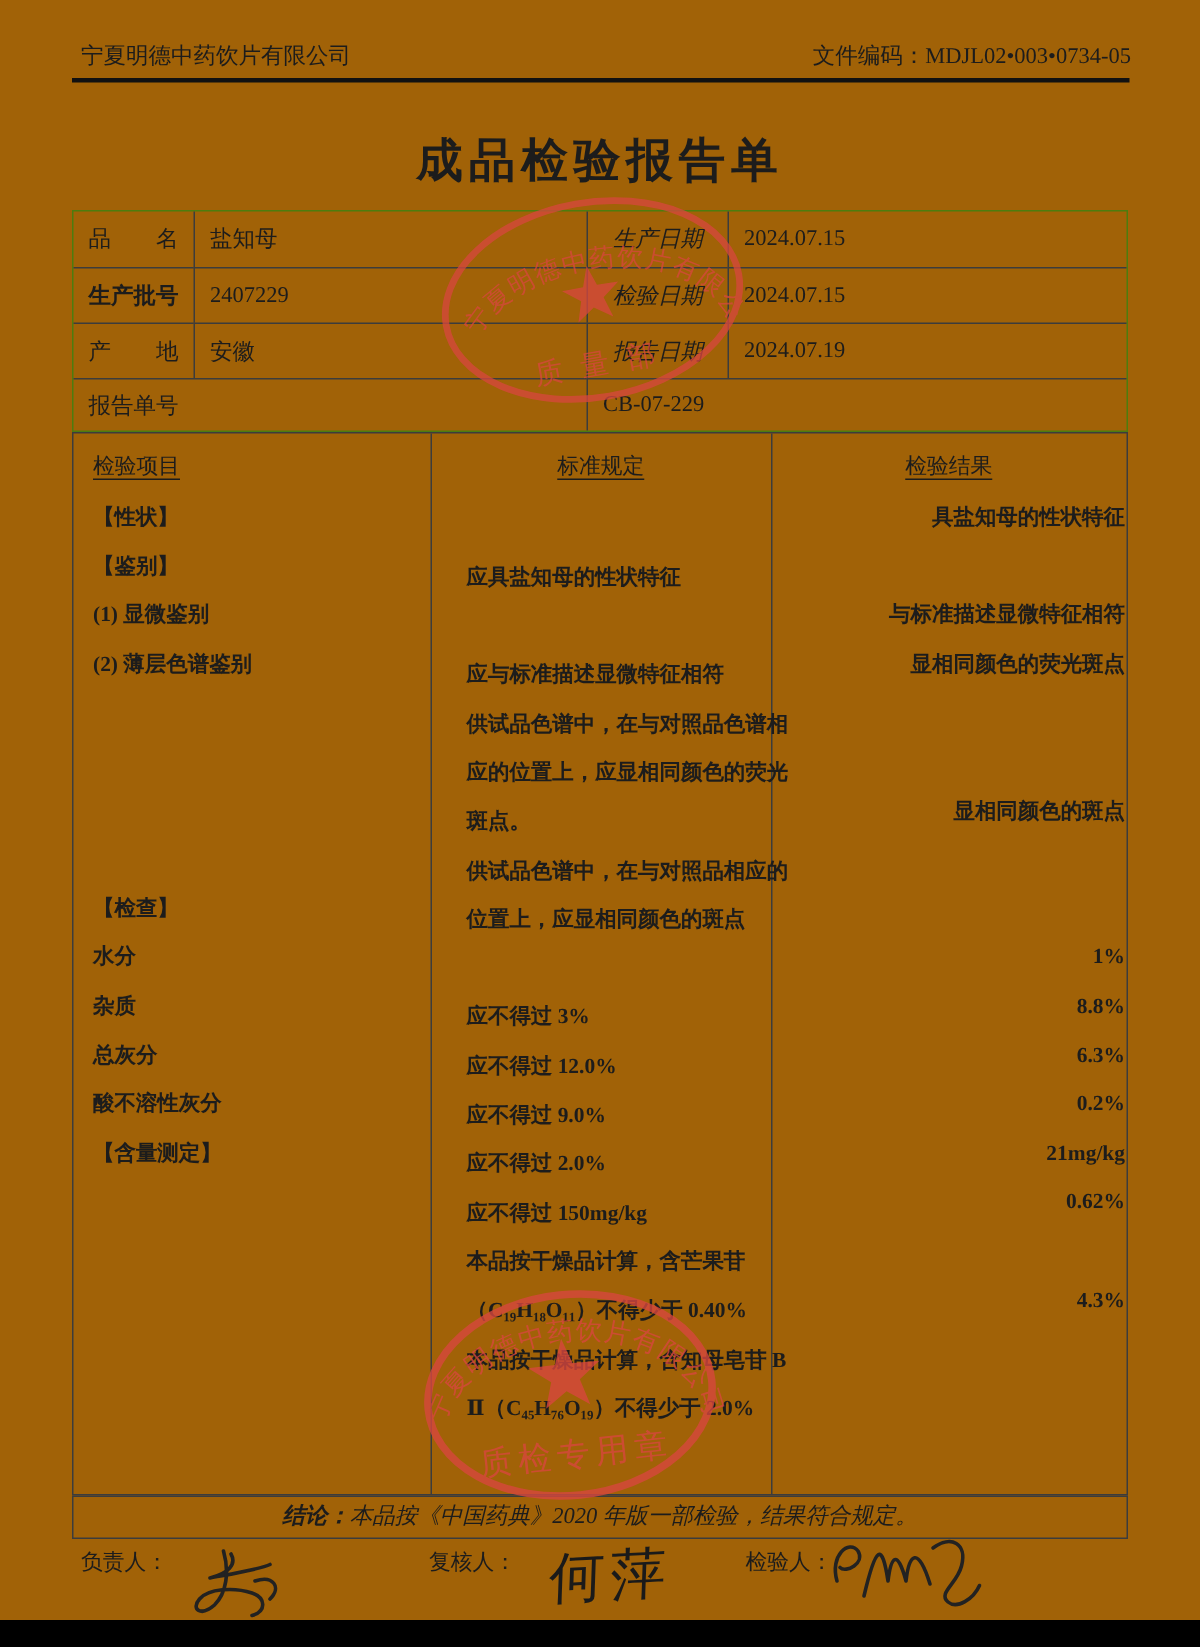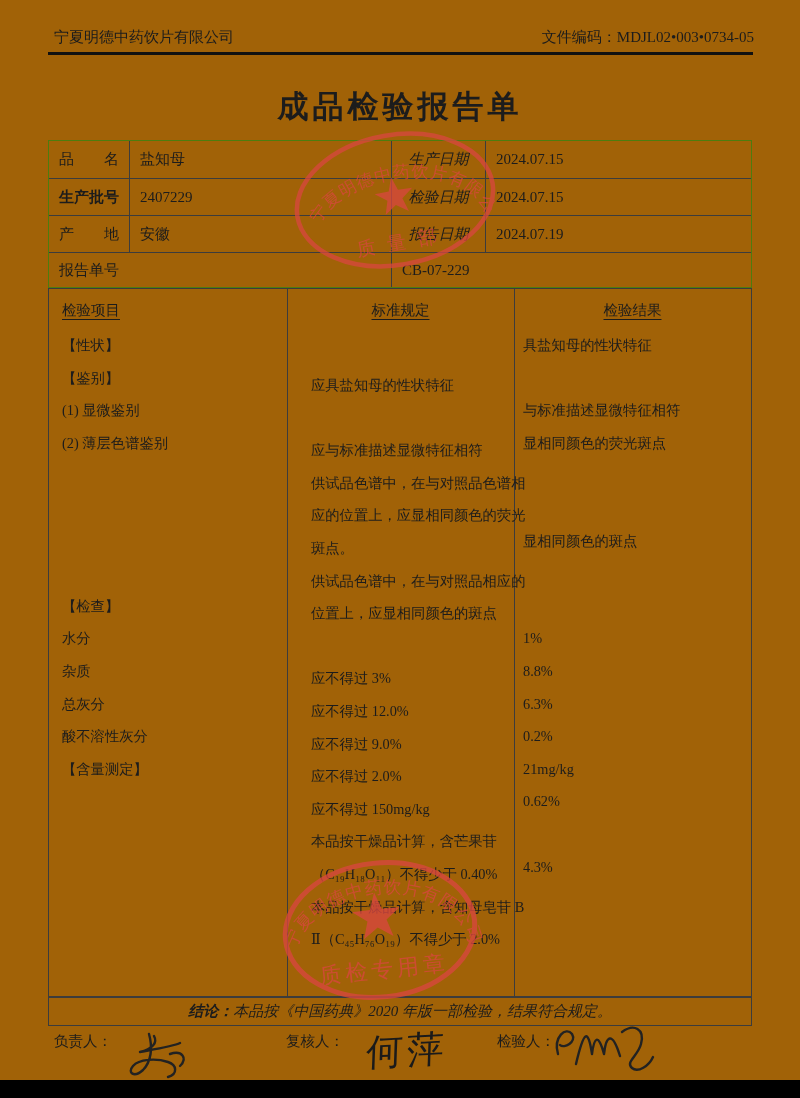--- a/index.html
+++ b/index.html
@@ -16,21 +16,21 @@
   .cell{position:absolute;box-sizing:border-box;display:flex;align-items:center;
         font-size:15px;padding:0 10px;white-space:nowrap;}
   .bl{border-left:1px solid #3c3c3c;text-align:right;} .bt{border-top:1px solid #3c3c3c;}
   .ctr{justify-content:center;font-style:italic;}
   
   .mtable{left:48px;top:288px;width:704px;height:709px;border:1px solid #3c3c3c;box-sizing:border-box;}
   .vline{position:absolute;top:0;bottom:0;width:1px;background:#3c3c3c;}
   .thead{position:absolute;top:12px;font-size:14.5px;}
   .thead span{text-decoration:underline;text-underline-offset:4px;}
   .tcol{position:absolute;top:40px;}
-  .tline{height:32.6px;line-height:32.6px;font-size:14.3px;white-space:nowrap;}
+  .tline{height:32.6px;line-height:32.6px;font-size:14.3px;white-space:nowrap;font-weight:bold;}
   
   .concl{left:48px;top:997px;width:704px;height:29px;border:1px solid #3c3c3c;box-sizing:border-box;
          text-align:center;line-height:27px;font-size:15px;font-style:italic;}
   .concl b{font-weight:bold;}
   
   .flabel{font-size:14.5px;top:1032px;}
   .sig{position:absolute;}
   .sig path{fill:none;stroke:#222;stroke-width:2.4;stroke-linecap:round;stroke-linejoin:round;}
   .sig-text{font-size:37px;color:#1a1a1a;transform:rotate(-3deg) skewX(-5deg);letter-spacing:4px;
             font-family:"Liberation Serif",serif;}
@@ -109,21 +109,21 @@
         <div class="tline">应不得过 3%</div>
         <div class="tline">应不得过 12.0%</div>
         <div class="tline">应不得过 9.0%</div>
         <div class="tline">应不得过 2.0%</div>
         <div class="tline">应不得过 150mg/kg</div>
         <div class="tline">本品按干燥品计算，含芒果苷</div>
         <div class="tline">（C₁₉H₁₈O₁₁）不得少于 0.40%</div>
         <div class="tline">本品按干燥品计算，含知母皂苷 B</div>
         <div class="tline">Ⅱ（C₄₅H₇₆O₁₉）不得少于 2.0%</div>
       </div>
-    <div class="tcol" style="left:474px;width:227px;">
+    <div class="tcol" style="left:474px;width:227px;text-align:right;">
         <div class="tline">具盐知母的性状特征</div>
         <div class="tline"></div>
         <div class="tline">与标准描述显微特征相符</div>
         <div class="tline">显相同颜色的荧光斑点</div>
         <div class="tline"></div>
         <div class="tline"></div>
         <div class="tline">显相同颜色的斑点</div>
         <div class="tline"></div>
         <div class="tline"></div>
         <div class="tline">1%</div>

